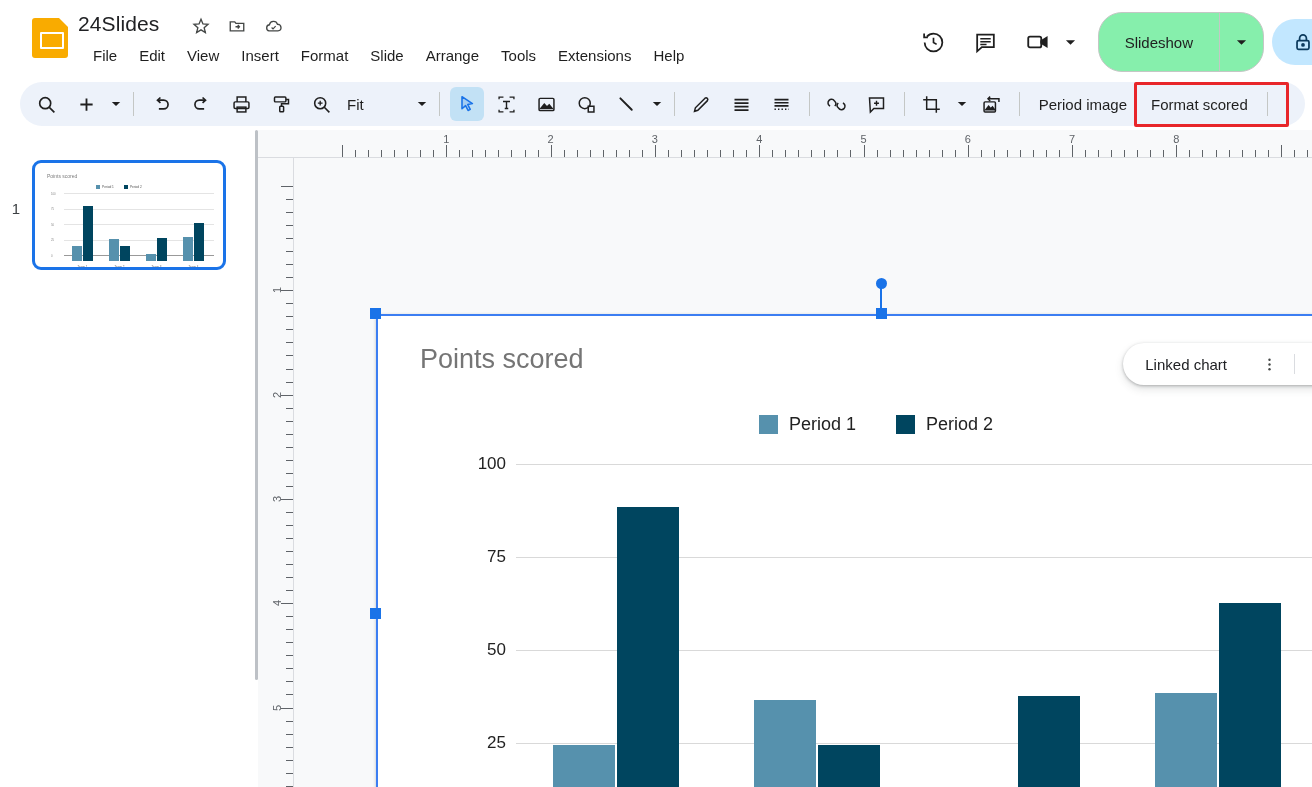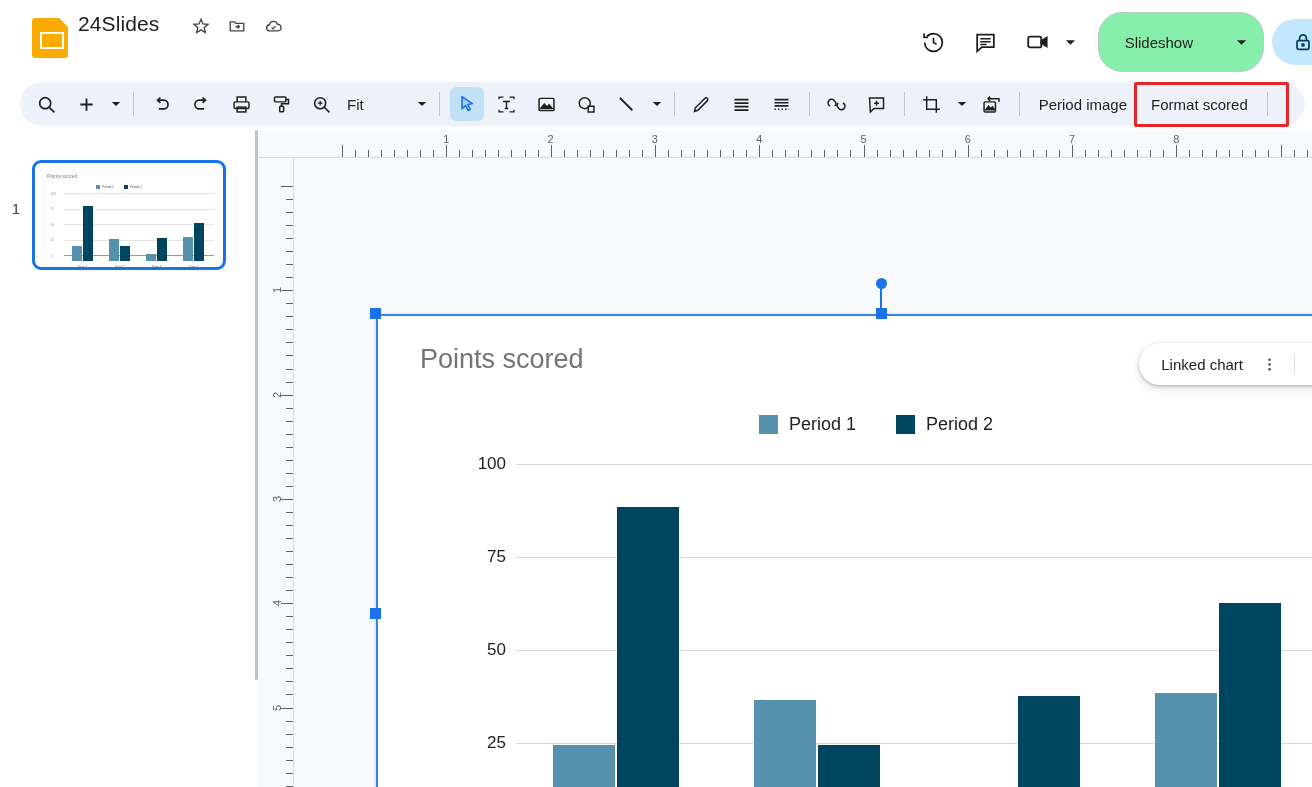--- a/index.html
+++ b/index.html
@@ -311,21 +311,21 @@
     position: absolute; right: 28px; top: 29px;
     height: 42px;
     background: #ffffff;
     border-radius: 21px;
     box-shadow: 0 1px 3px rgba(60,64,67,0.35), 0 4px 8px rgba(60,64,67,0.15);
     display: flex; align-items: center;
     padding: 0 14px 0 22px;
     gap: 6px;
     z-index: 20;
   }
-  .lc-label { font-size: 15px; color: #202124; margin-right: 6px; }
+  .lc-label { font-size: 15px; color: #202124; margin-right: 22px; }
   .lc-btn {
     width: 28px; height: 28px;
     display: flex; align-items: center; justify-content: center;
     border-radius: 50%; cursor: pointer; color: #444746;
   }
   .lc-divider { width: 1px; height: 20px; background: #dadce0; margin: 0 5px; }
 
   
   .sel-box {
     position: absolute;
@@ -376,20 +376,32 @@
       </svg>
     </div>
     <div class="ticon">
       <svg width="19" height="19" viewBox="0 0 24 24" fill="none" stroke="#444746" stroke-width="1.7">
         <path d="M6.5 17.5A3.9 3.9 0 016.9 9.8 5.2 5.2 0 0117 9.2a3.6 3.6 0 01.6 8.3z"></path>
         <path d="M9.6 13.3l1.8 1.8 3.3-3.6" stroke-width="1.5"></path>
       </svg>
     </div>
   </div>
 
+  <div class="menubar">
+    <div class="mi">File</div>
+    <div class="mi">Edit</div>
+    <div class="mi">View</div>
+    <div class="mi">Insert</div>
+    <div class="mi">Format</div>
+    <div class="mi">Slide</div>
+    <div class="mi">Arrange</div>
+    <div class="mi">Tools</div>
+    <div class="mi">Extensions</div>
+    <div class="mi">Help</div>
+  </div>
 
   <div class="header-right">
     <div class="hr-icon">
       <svg width="25" height="25" viewBox="0 0 24 24" fill="none" stroke="#1f1f1f" stroke-width="1.7">
         <path d="M3.5 12a8.5 8.5 0 108.5-8.5 8.4 8.4 0 00-6.3 2.8"></path>
         <path d="M3 3.4V7h3.6"></path>
         <path d="M12 7.5V12l3 1.8" stroke-width="1.6"></path>
       </svg>
     </div>
     <div class="hr-icon">

